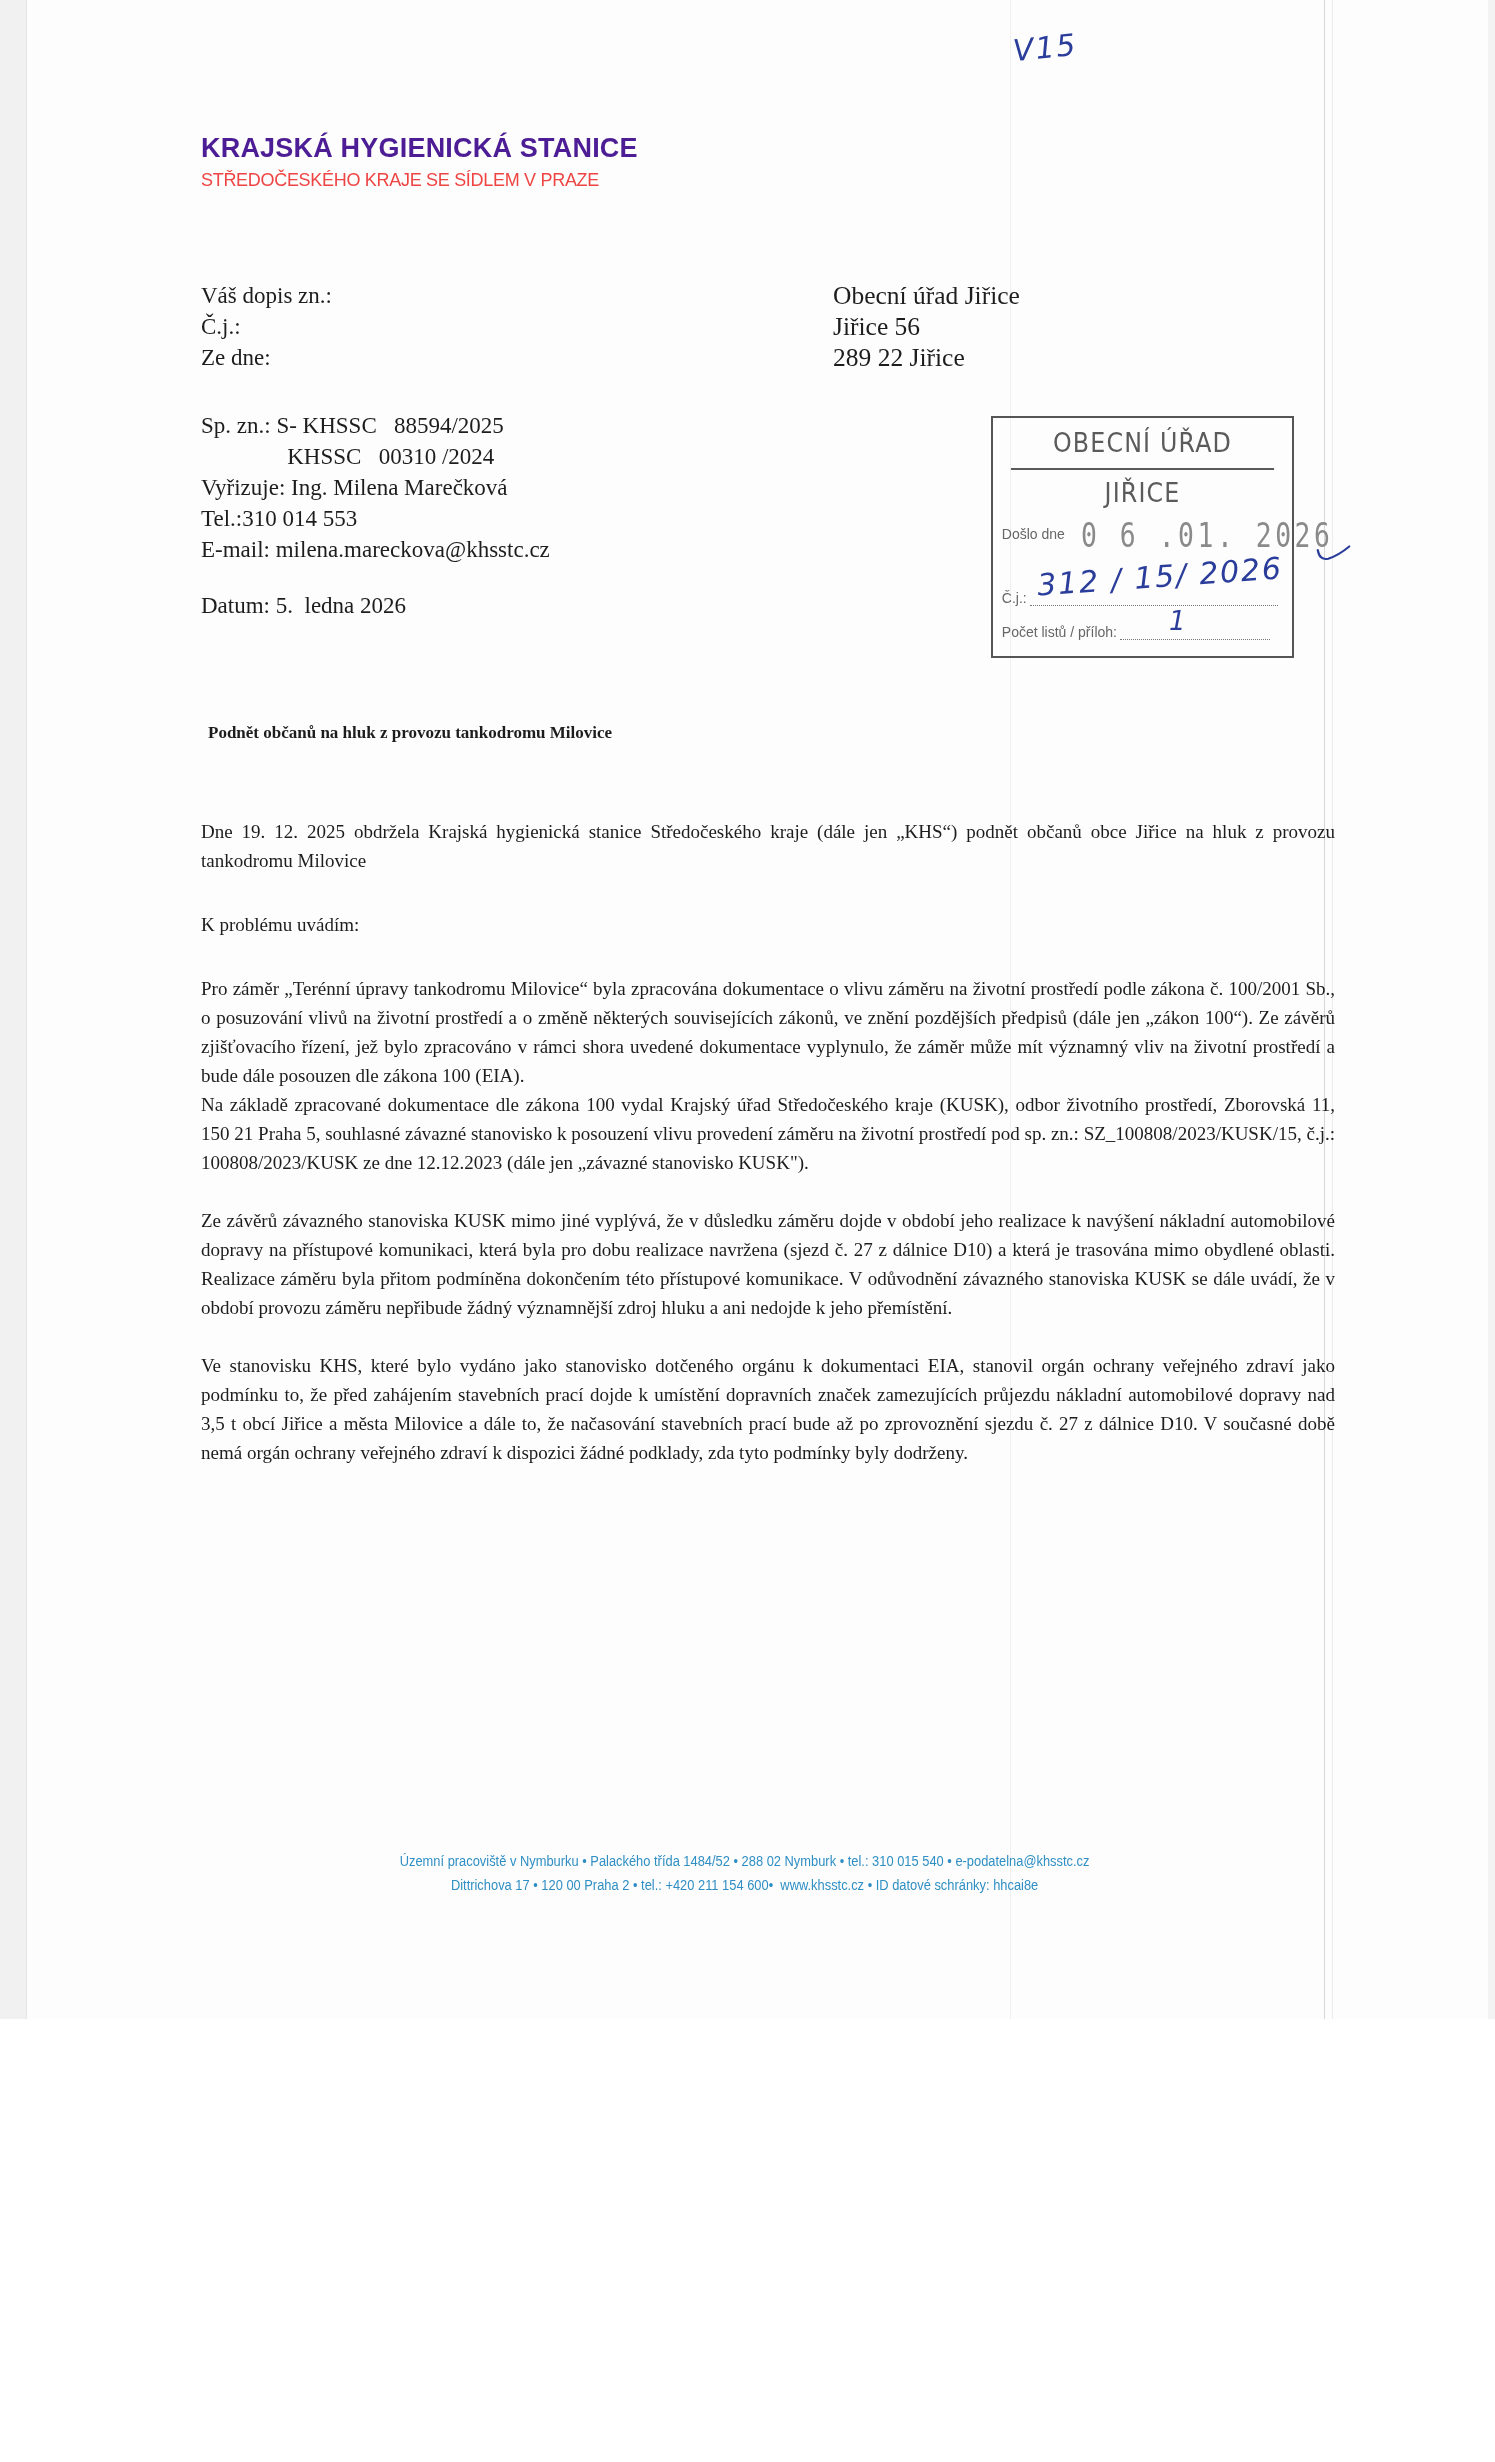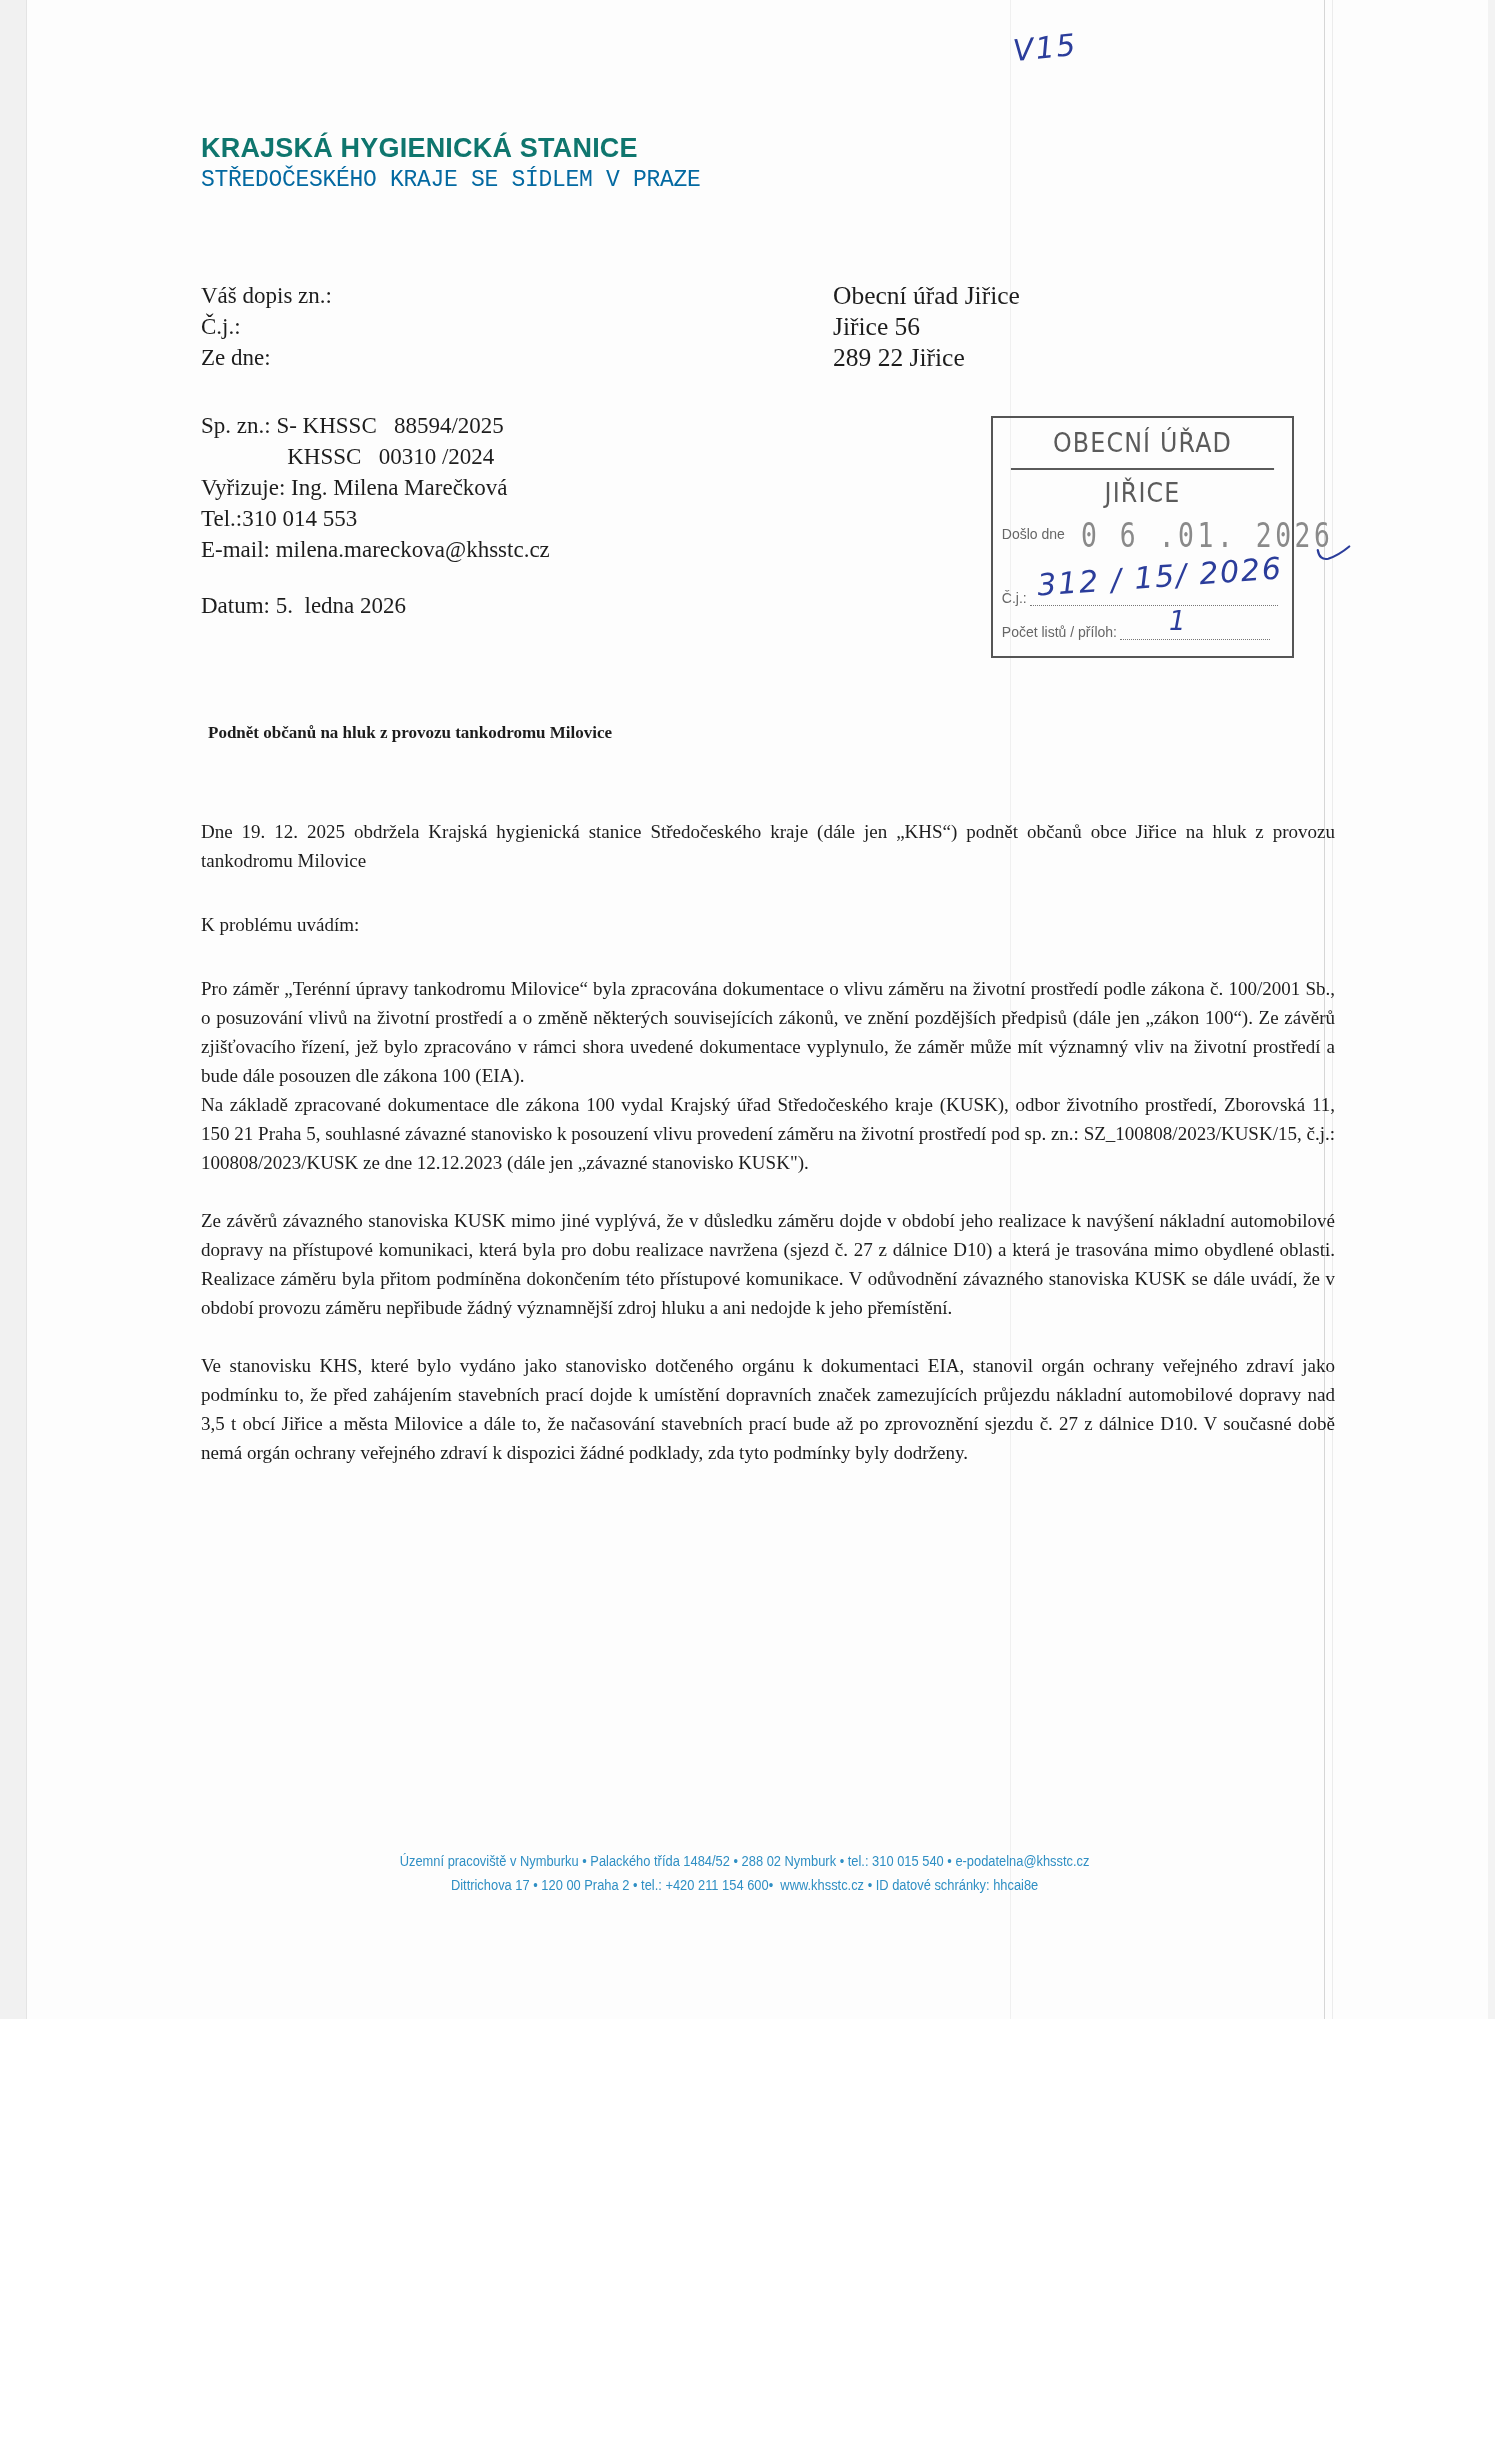--- a/index.html
+++ b/index.html
@@ -16,22 +16,22 @@
   .fold-line { position: absolute; top: 0; width: 0.9px; height: 2019px; background: #e6e6e6; }
   .fold-line.a { left: 1324px; background: #d6d6d6; }
   .fold-line.b { left: 1332px; background: #ececec; }
   .fold-line.c { left: 1010px; background: #f0f0f0; }
 
   .handwritten { position: absolute; font-family: "DejaVu Sans", sans-serif; color: #2b3d9b; font-style: italic; }
   .hw-top { left: 1013px; top: 30px; font-size: 30px; transform: rotate(-6deg); letter-spacing: 1.8px; }
   .hw-check { left: 1316px; top: 543px; width: 35px; height: 19.3px; }
 
   .org { position: absolute; left: 201px; top: 132px; font-family: "Liberation Sans", sans-serif; }
-  .org-title { font-size: 27px; font-weight: bold; color: #0f766e; letter-spacing: 0.2px; line-height: 32px; }
-  .org-subtitle { font-size: 23px; color: #0369a1; line-height: 32px; letter-spacing: -0.3px; font-family: Liberation Mono, monospace; }
+  .org-title { font-size: 27px; font-weight: bold; color: #4c1d95; letter-spacing: 0.2px; line-height: 32px; }
+  .org-subtitle { font-size: 18px; color: #ef4444; line-height: 32px; letter-spacing: -0.3px; }
 
   .meta { position: absolute; left: 201px; top: 280px; font-size: 23px; line-height: 31px; }
   .meta-line { white-space: pre; }
   .meta-gap { height: 37px; }
   .meta-gap-small { height: 24.6px; }
 
   .addr { position: absolute; left: 833px; top: 280px; font-size: 25.5px; line-height: 31px; }
 
   .stamp {
     position: absolute; left: 991px; top: 416px; width: 303px; height: 242px;

